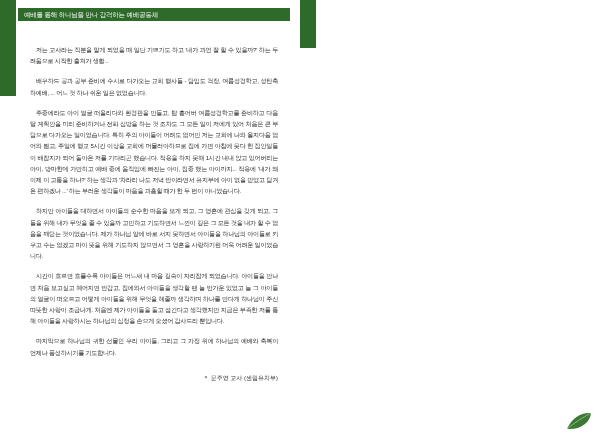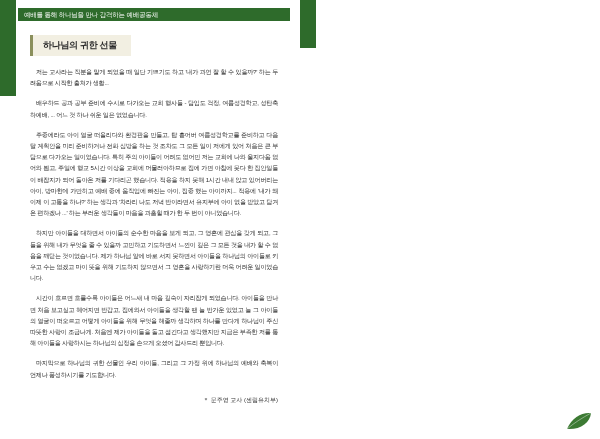--- a/index.html
+++ b/index.html
@@ -124,21 +124,20 @@
 
 <div class="page">
 
   <div class="left-page">
     <div class="corner-tl"></div>
     <div class="corner-bl"></div>
 
     <div class="header-bar left">예배를 통해 하나님을 만나 감격하는 예배공동체</div>
 
     <div class="article-box">
-      <div class="article-title">하나님의 귀한 선물</div>
       <div class="article-body">
         <p>저는 교사라는 직분을 맡게 되었을 때 일단 기쁘기도 하고 '내가 과연 잘 할 수 있을까?' 하는 두려움으로 시작한 출처가 생활...</p>
         <p>배우하드 공과 공부 준비에 수시로 다가오는 교회 행사들 - 담임도 걱정, 여름성경학교, 성탄축하예배, ... 어느 것 하나 쉬운 일은 없었습니다.</p>
         <p>주중에라도 아이 얼굴 떠올리다와 환경판을 만들고, 탑 흩어버 여름성경학교를 준비하고 다음 달 계획안을 미리 준비하거나 전화 심방을 하는 것 조차도 그 모든 일이 저에게 있어 처음은 큰 부담으로 다가오는 일이었습니다. 특히 주의 아이들이 어려도 없어민 저는 교회에 나와 울지다움 없어와 뵙고, 주일에 행교 5시간 이상을 교회에 머물러야하므로 집에 가면 아침에 못다 한 집안일들이 배잡지가 되어 돌아온 저를 기다리곤 했습니다. 적응을 하지 못해 1시간 내내 앉고 있어버리는 아이, 방마한데 가만히고 예배 중에 움직임에 빠진는 아이, 집중 했는 아이까지... 적응에 '내가 왜 이제 이 고통을 하나?' 하는 생각과 '차라리 나도 저녁 반이라면서 유지부에 아이 없을 받았고 담겨온 편하겠나 ...' 하는 부러운 생각들이 마음을 과흡힐 때가 한 두 번이 아니었습니다.</p>
         <p>하지만 아이들을 대하면서 아이들의 순수한 마음을 보게 되고, 그 영혼에 관심을 갖게 되고, 그들을 위해 내가 무엇을 줄 수 있을까 고민하고 기도하면서 느낀이 깊은 그 모든 것을 내가 할 수 없음을 깨닫는 것이었습니다. 제가 하나님 앞에 바로 서지 못하면서 아이들을 하나님의 아이들로 키우고 수는 없겠고 마이 뜻을 위해 기도하지 않으면서 그 영혼을 사랑하기란 더욱 어려운 일이었습니다.</p>
         <p>시간이 흐르면 흐를수록 아이들은 어느새 내 마음 깊숙이 자리잡게 되었습니다. 아이들을 만나면 처음 보고싶고 헤어지면 반갑고, 집에와서 아이들을 생각할 땐 늘 반가운 있었고 늘 그 아이들의 얼굴이 떠오르고 어떻게 아이들을 위해 무엇을 해줄까 생각하며 하나를 만다게 하나님이 주신 따뜻한 사랑이 조금나게. 처음엔 제가 아이들을 돌고 섬긴다고 생각했지만 지금은 부족한 저를 통해 아이들을 사랑하시는 하나님의 심정을 손으게 오셨어 감사드리 뿐입니다.</p>
         <p>마지막으로 하나님의 귀한 선물인 우리 아이들, 그리고 그 가정 위에 하나님의 예배와 축복이 언제나 풍성하시기를 기도합니다.</p>
       </div>
       <div class="article-sign">＊ 문주영 교사 (센림유치부)</div>
     </div>

